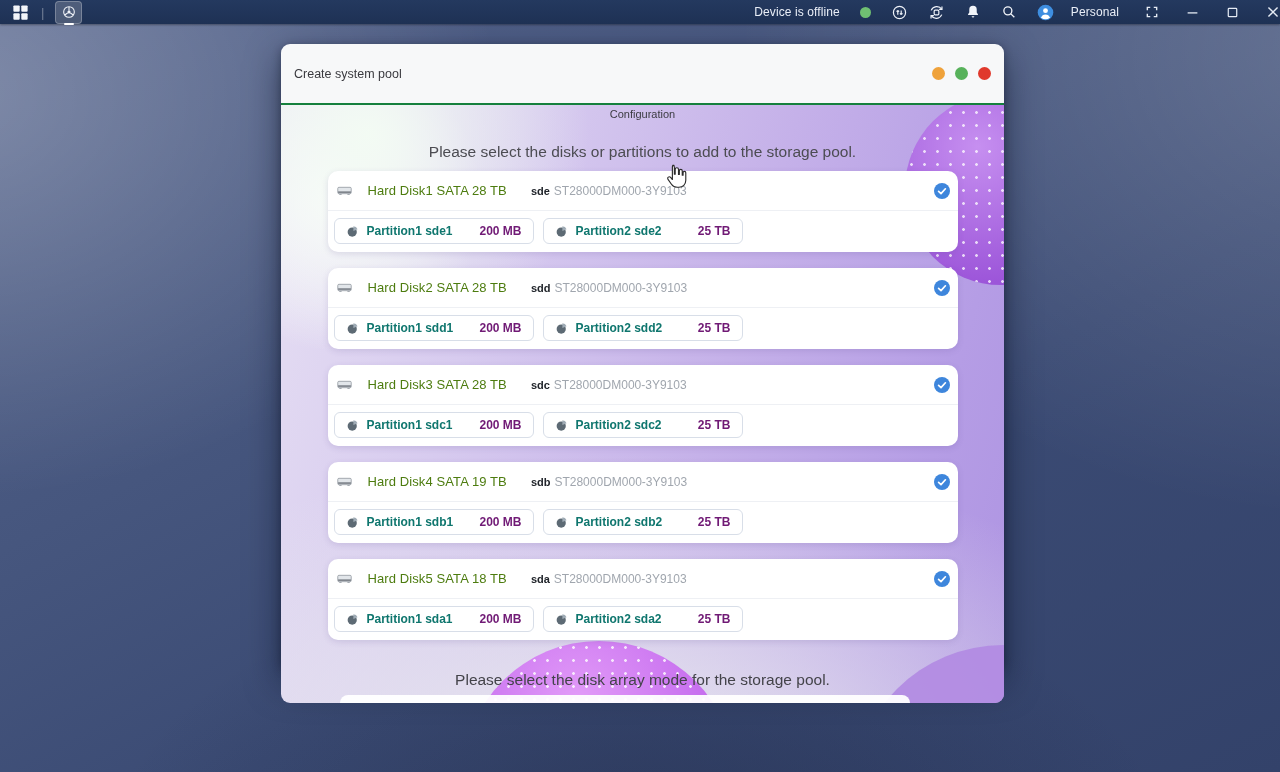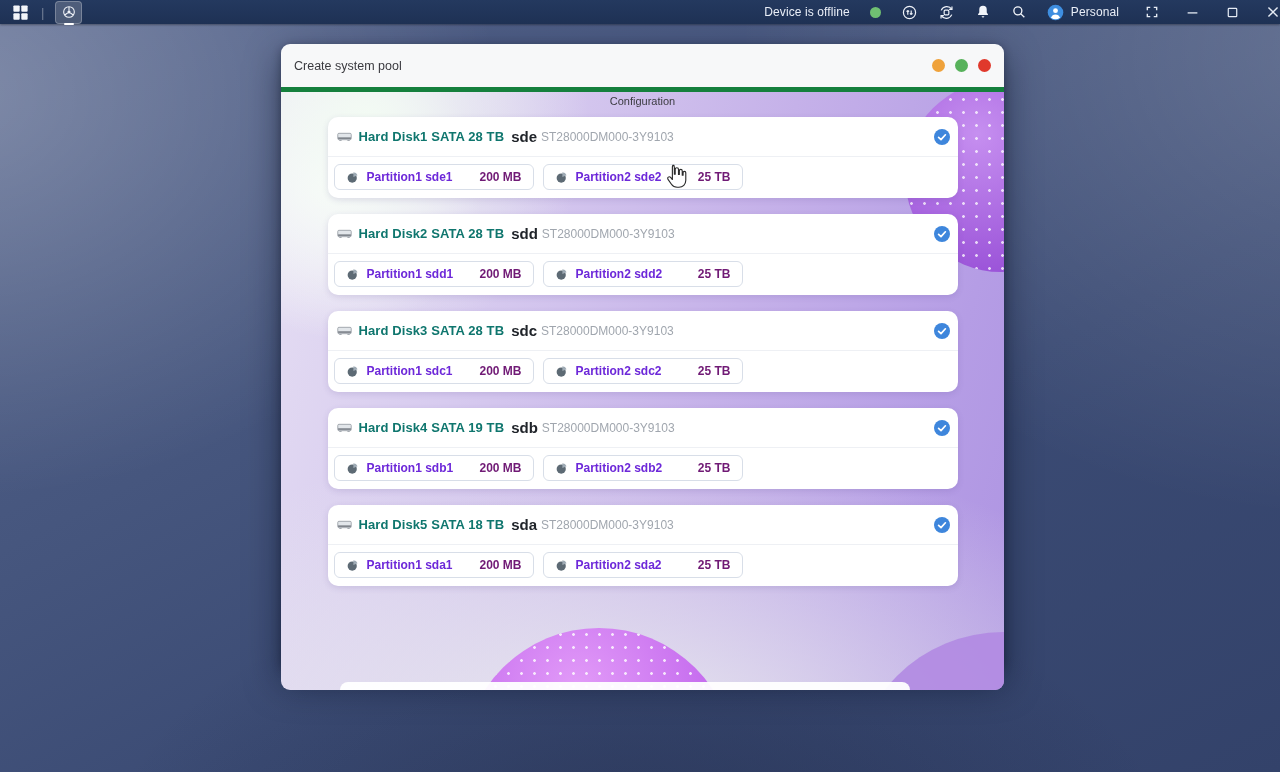--- a/index.html
+++ b/index.html
@@ -21,33 +21,33 @@
   }
   .tb-left{display:flex;align-items:center;gap:11px;padding-left:11px;}
   .tb-divider{color:rgba(255,255,255,.35);font-size:13px;}
   .tb-appbtn{position:relative;width:25px;height:21px;border-radius:4px;
     background:rgba(130,140,160,.45);border:1px solid rgba(255,255,255,.25);
     display:flex;align-items:center;justify-content:center;}
   .tb-appbtn .underline{position:absolute;bottom:-2px;left:50%;transform:translateX(-50%);
     width:10px;height:2px;border-radius:2px;background:#fff;}
   .tb-right{margin-left:auto;display:flex;align-items:center;gap:20px;}
   .tb-ico{display:flex;align-items:center;justify-content:center;}
-  .tb-account{display:flex;align-items:center;gap:7px;justify-content:center;}
+  .tb-account{display:flex;align-items:center;gap:17px;justify-content:center;}
   .tb-winctl{display:flex;align-items:center;gap:27px;margin-left:6px;}
   .status-dot{width:11px;height:11px;border-radius:50%;background:#6fbf72;}
   .tb-text{letter-spacing:.1px;}
   
   .dialog{
     position:absolute;left:281px;top:44px;width:723px;height:626px;
     border-radius:9px;box-shadow:0 14px 34px rgba(6,12,30,.5), 0 2px 8px rgba(6,12,30,.35);
     z-index:5;
   }
   .titlebar{
     height:27px;background:#f7f8f9;border-radius:9px 9px 0 0;
-    border-bottom:5px solid #15803d;display:flex;align-items:center;padding:8px 13px;
+    border-bottom:2px solid #15803d;display:flex;align-items:center;padding:16px 13px;
   }
   .win-title{font-size:12.5px;color:#3a3a3f;}
   .traffic{margin-left:auto;display:flex;align-items:center;gap:10px;}
   .dot{width:13px;height:13px;border-radius:50%;}
   .dot.o{background:#efa23b;} .dot.g{background:#57b25b;} .dot.r{background:#e0392c;}
   .dlg-body{
     position:relative;height:598px;border-radius:0 0 9px 9px;overflow:hidden;
     background:
       radial-gradient(circle at 12% 5%, rgba(243,252,243,.95), rgba(243,252,243,0) 26%),
       radial-gradient(circle at 7% 16%, rgba(255,255,255,.85), rgba(255,255,255,0) 18%),
@@ -73,28 +73,28 @@
   .prompt{margin-top:23px;text-align:center;font-size:15.5px;color:#4c4c52;}
   .footer-prompt{margin-top:31px;text-align:center;font-size:15.5px;color:#434349;}
   .bottom-strip{position:absolute;bottom:0;left:59px;width:570px;height:8px;z-index:3;
     background:rgba(255,255,255,.95);border-radius:9px 9px 0 0;}
   
   .disk-list{width:630px;margin:10px auto 0;display:flex;flex-direction:column;gap:16px;}
   .card{background:#fff;border-radius:10px;height:81px;
     box-shadow:0 2px 6px rgba(90,70,140,.16);}
   .card-header{height:39px;display:flex;align-items:center;padding:0 8px;
     border-bottom:1px solid #eef0f4;}
-  .disk-title{margin-left:6px;font-size:13px;font-weight:700;color:#0f766e;letter-spacing:.1px;}
-  .disk-device{margin-left:7px;font-size:15px;font-weight:700;color:#20242a;}
+  .disk-title{margin-left:15px;font-size:13px;font-weight:400;color:#4d7c0f;letter-spacing:.1px;}
+  .disk-device{margin-left:24px;font-size:11px;font-weight:700;color:#20242a;}
   .disk-model{margin-left:4px;font-size:12px;color:#a0a6ae;}
   .check-badge{margin-left:auto;display:flex;}
   .partitions{display:flex;gap:9px;padding:7px 6px 0 6px;}
   .chip{width:176px;height:24px;background:#fff;border:1px solid #d8dee8;border-radius:6px;
     display:flex;align-items:center;padding:0 11px;}
-  .chip-label{margin-left:8px;font-size:12px;font-weight:700;color:#6d28d9;}
+  .chip-label{margin-left:8px;font-size:12px;font-weight:700;color:#0f766e;}
   .chip-size{margin-left:auto;font-size:12px;font-weight:700;color:#701a75;}
   .cursor{position:absolute;left:663px;top:163px;z-index:20;pointer-events:none;}
   svg{display:block;}
 </style>
 </head>
 <body>
 
 <div class="taskbar">
   <div class="tb-left">
     <span class="tb-ico">
@@ -185,20 +185,21 @@
       <span class="dot g"></span>
       <span class="dot r"></span>
     </span>
   </div>
   <div class="dlg-body">
     <div class="sphere dots sp-topright"></div>
     <div class="sphere sp-botright"></div>
     <div class="sphere dots sp-bottom"></div>
     <div class="dlg-content">
       <div class="step-title">Configuration</div>
+      <div class="prompt">Please select the disks or partitions to add to the storage pool.</div>
       <div class="disk-list">
   <div class="card">
     <div class="card-header">
       <span>
         <svg width="17" height="17" viewBox="0 0 24 24">
                   <rect x="2.5" y="7.5" width="19" height="9" rx="1.6" fill="#e2e6ea" stroke="#8f959d" stroke-width="1.1"></rect>
                   <path d="M3 14.2h18" stroke="#5f656d" stroke-width="1.8"></path>
                   <rect x="4.5" y="17.2" width="3.5" height="1.3" rx=".6" fill="#8f959d"></rect>
                   <rect x="16" y="17.2" width="3.5" height="1.3" rx=".6" fill="#8f959d"></rect>
                 </svg>
@@ -406,20 +407,21 @@
                     <circle cx="11.5" cy="13" r="8.5" fill="#5d6a74"></circle>
                     <path d="M12 12.2 12 3.7 A8.5 8.5 0 0 1 19.8 8.9 Z" fill="#9fabb5" transform="translate(1.6,-1.2)"></path>
                   </svg>
         </span>
         <span class="chip-label">Partition2 sda2</span>
         <span class="chip-size">25 TB</span>
       </div>
     </div>
   </div>
 </div>
+      <div class="footer-prompt">Please select the disk array mode for the storage pool.</div>
     </div>
     <div class="bottom-strip"></div>
   </div>
 </div>
 
 <div class="cursor">
   <svg width="25" height="27" viewBox="0 0 24 26">
       <path d="M9.3 2.2c.9 0 1.6.7 1.6 1.6v7h.8V6.2c0-.9.7-1.6 1.6-1.6.9 0 1.6.7 1.6 1.6v4.9h.8V7.6c0-.8.6-1.4 1.4-1.4s1.4.6 1.4 1.4v4.2h.8V9.4c0-.7.6-1.3 1.3-1.3s1.3.6 1.3 1.3v7.2c0 4-2.8 6.8-6.6 6.8h-1.7c-2.3 0-4.2-1-5.5-2.9l-3.3-4.8c-.5-.7-.4-1.6.3-2.1.7-.5 1.6-.4 2.2.3l1.7 2V3.8c0-.9.7-1.6 1.6-1.6z" fill="#fff" stroke="#2b2b2b" stroke-width="1.1" stroke-linejoin="round"></path>
     </svg>
 </div>

